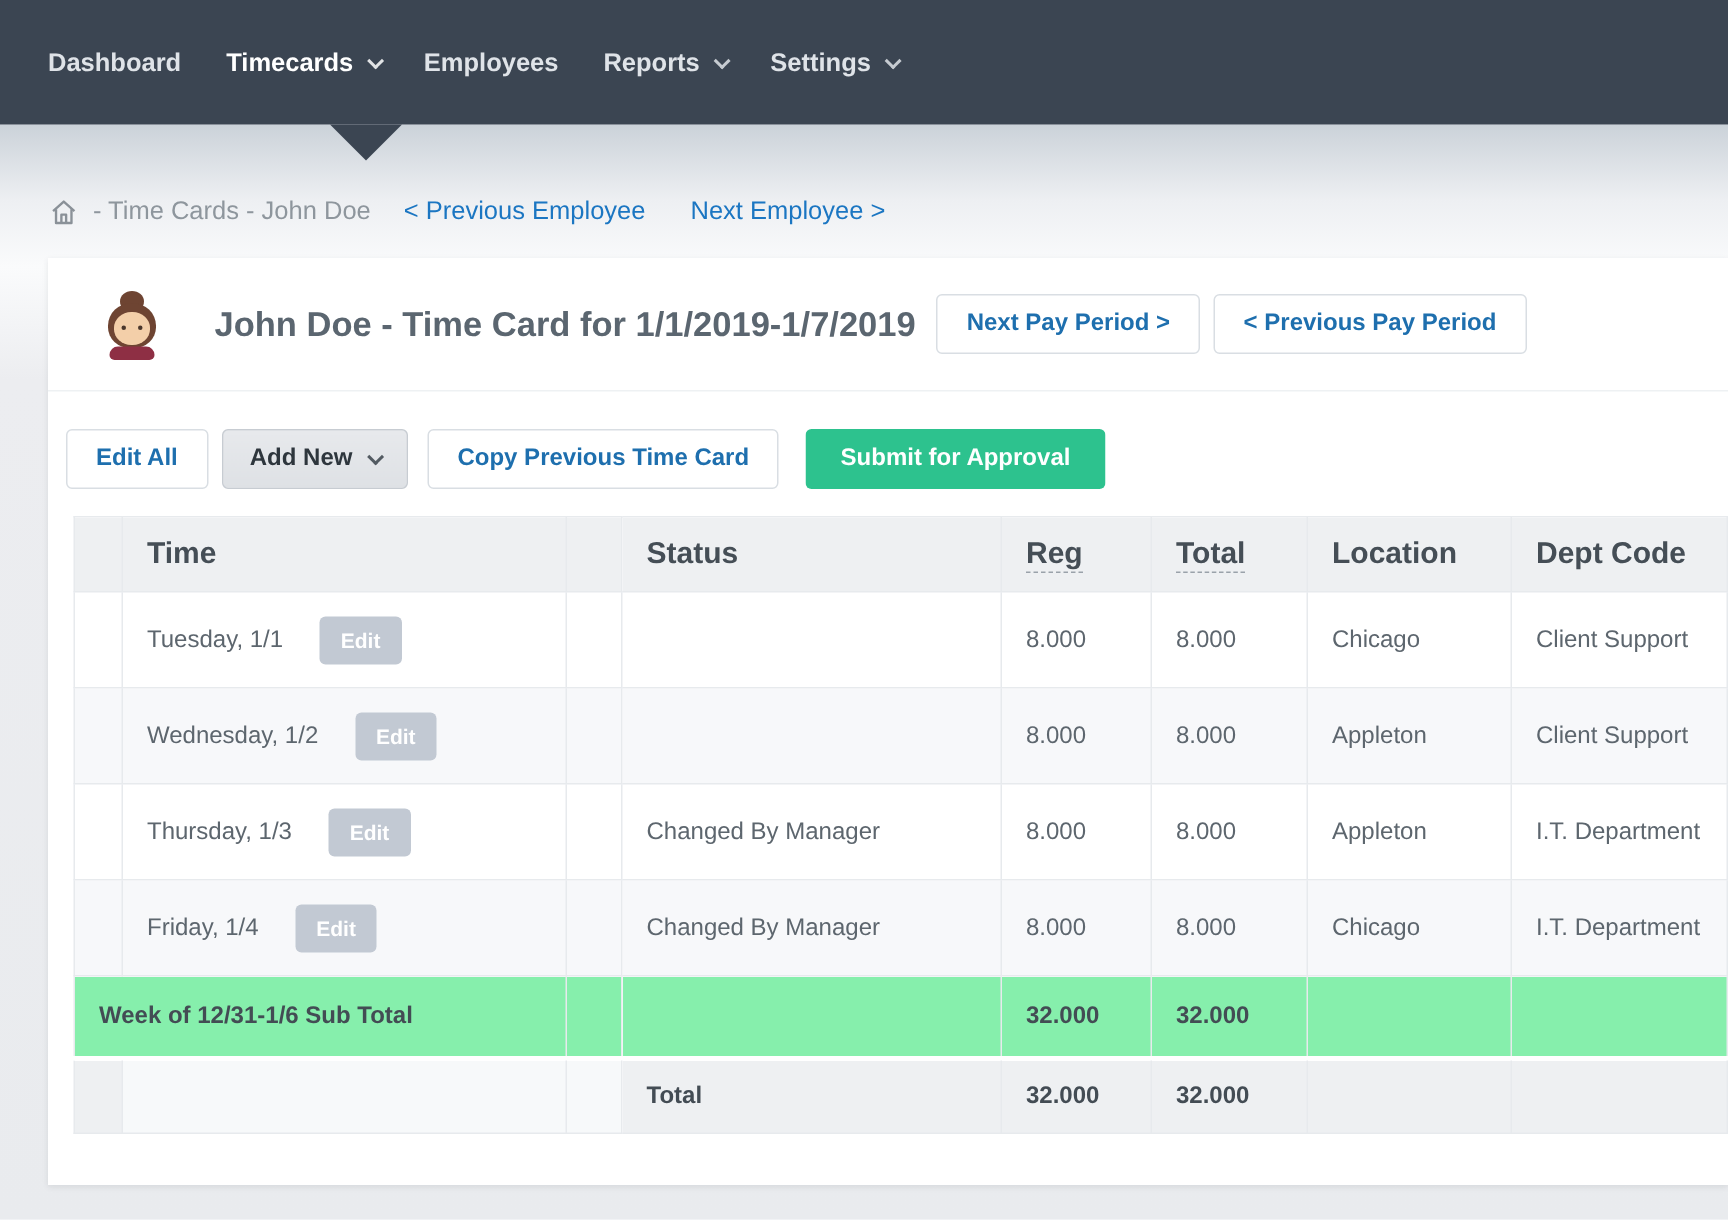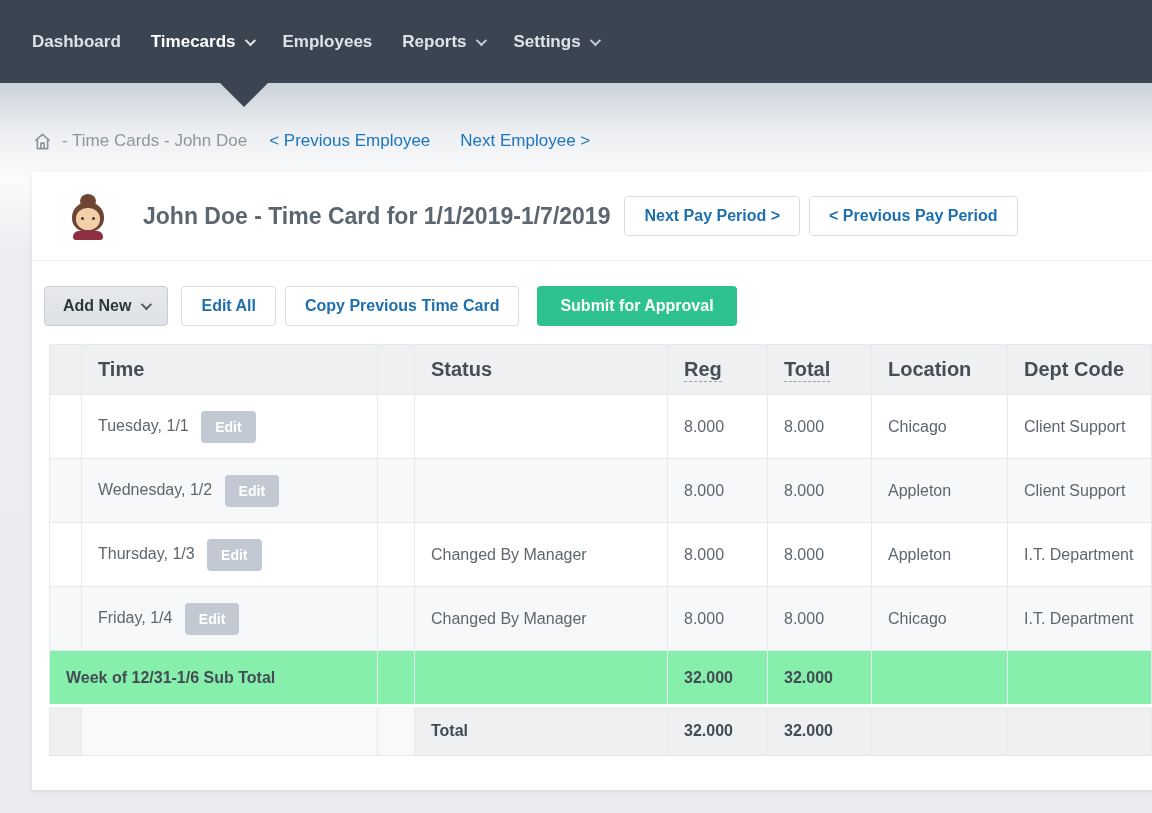--- a/index.html
+++ b/index.html
@@ -119,21 +119,21 @@
     height: 50px; font-size: 20px;
   }
   .dashed-u { border-bottom: 1px dashed #9aa2aa; padding-bottom: 1px; }
   .tc-table tbody tr.data-row { height: 64px; }
   .tc-table tbody tr.data-row:nth-child(even) td { background: #f7f8fa; }
   .tc-table tbody tr.data-row:nth-child(odd) td { background: #ffffff; }
 
   .edit-btn {
     display: inline-block; background: #c2c9d3; color: #ffffff;
     font-size: 14px; font-weight: 700; border: none; border-radius: 4px;
-    padding: 8px 14px; margin-left: 8px; cursor: pointer;
+    padding: 8px 14px; margin-left: 20px; cursor: pointer;
     vertical-align: middle;
   }
 
   tr.subtotal-row { height: 55px; }
   tr.subtotal-row td { background: #86efac; font-weight: 700; color: #434c54; }
   tr.total-row { height: 50px; }
   tr.total-row td { background: #eef0f2; border-top: 3px solid #ffffff; }
   tr.total-row td.lighter { background: #f7f9fa; }
   tr.total-row td.bold-cell { font-weight: 700; color: #434c54; }
 
@@ -194,25 +194,25 @@
         <div class="body"></div>
       </div>
       <h1 class="page-title">John Doe - Time Card for 1/1/2019-1/7/2019</h1>
       <div class="pp-buttons">
         <button class="btn btn-outline">Next Pay Period &gt;</button>
         <button class="btn btn-outline">&lt; Previous Pay Period</button>
       </div>
     </div>
 
     <div class="toolbar">
+      <button class="btn btn-outline tb">Edit All</button>
       <button class="btn btn-gray">
         <span>Add New</span>
         <span class="chev"></span>
       </button>
-      <button class="btn btn-outline tb">Edit All</button>
       <button class="btn btn-outline tb">Copy Previous Time Card</button>
       <button class="btn btn-green">Submit for Approval</button>
     </div>
 
     <table class="tc-table">
       <colgroup>
         <col style="width:32px">
           <col style="width:296px">
           <col style="width:37px">
         <col style="width:253px">

